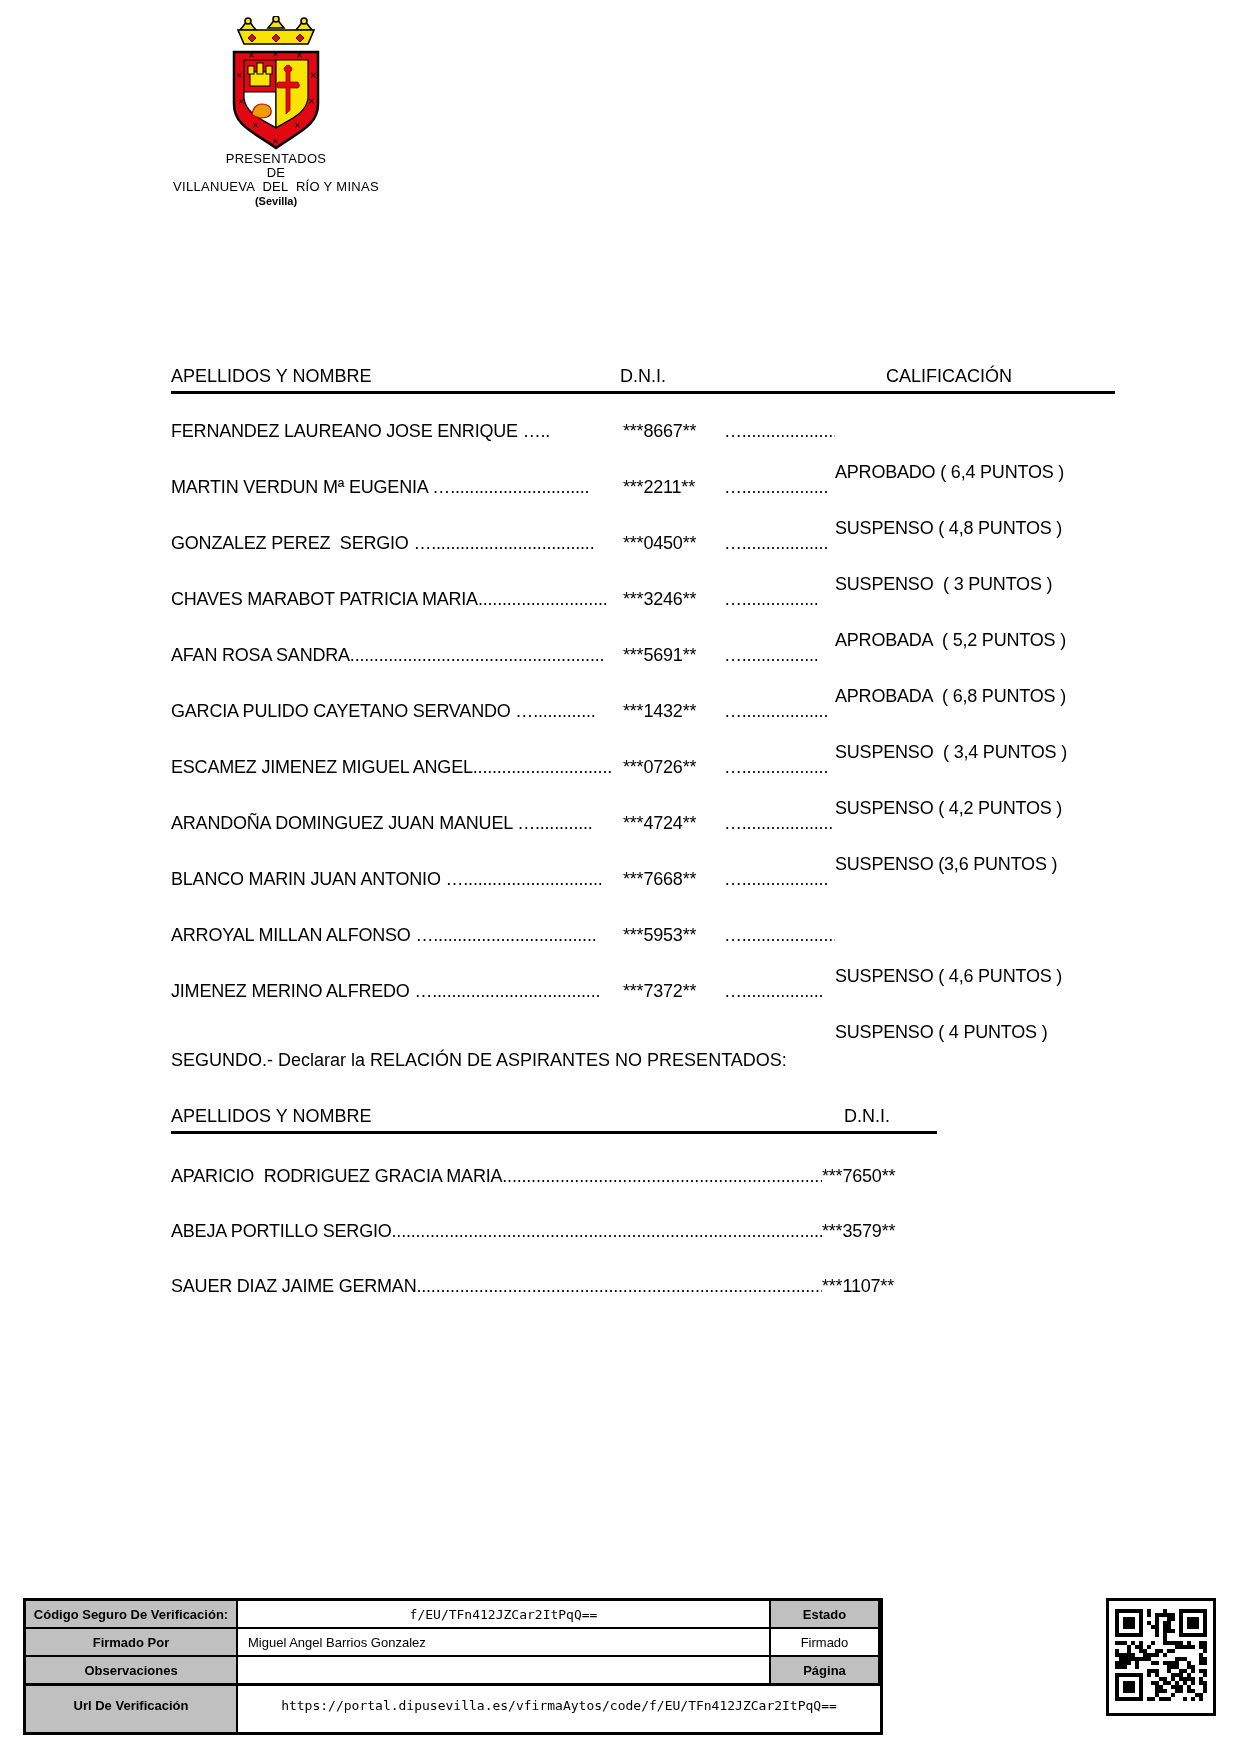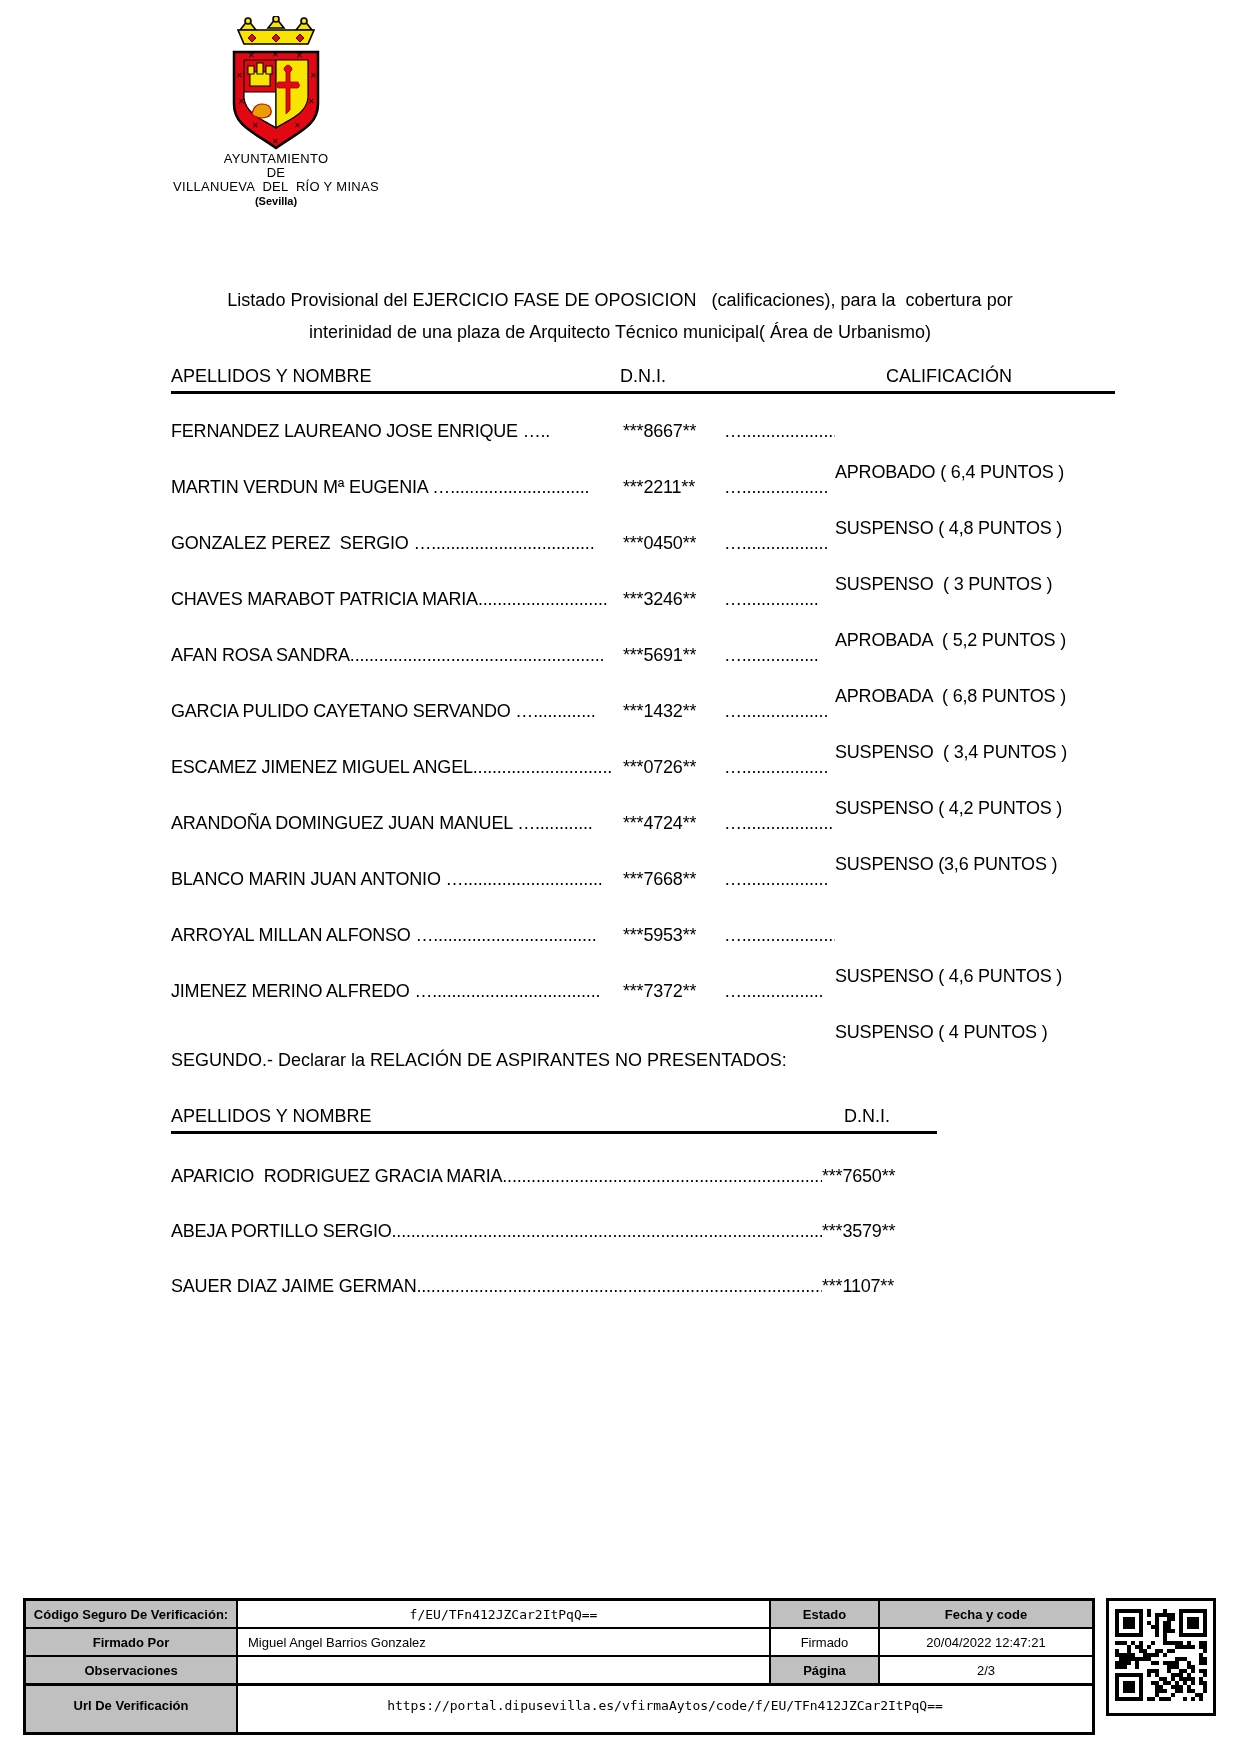--- a/index.html
+++ b/index.html
@@ -32,21 +32,21 @@
   .t2-head{position:absolute;left:0;top:1106px;width:1240px;font-size:18px;}
   .t2-head .h-name{position:absolute;left:171px;}
   .t2-head .h-dni{position:absolute;left:844px;}
   .t2-rule{position:absolute;left:171px;top:1131px;width:766px;height:3px;background:#000;}
   .list2{position:absolute;left:171px;top:1166px;width:900px;}
   .list2 .row{display:flex;height:55px;font-size:18px;letter-spacing:-0.2px;}
   .c2-name{flex:0 0 651px;overflow:hidden;white-space:pre;}
   .c2-dni{flex:1 1 auto;white-space:pre;}
   
   .sig-table{
-    position:absolute;left:23px;top:1598px;width:1072px;height:137px;
+    position:absolute;left:23px;top:1598px;width:860px;height:137px;
     border:3px solid #000;box-sizing:border-box;background:#fff;
     display:grid;grid-template-columns:212px 533px 109px 1fr;grid-template-rows:28px 28px 28px 1fr;
     font-size:13px;
     text-align:center;
   }
   .sig-table .cell{
     border-right:2px solid #000;border-bottom:2px solid #000;box-sizing:border-box;
     display:flex;align-items:center;justify-content:center;overflow:hidden;white-space:nowrap;
   }
   .sig-table .lab{background:#c0c0c0;font-weight:bold;}
@@ -108,30 +108,26 @@
         <text x="84" y="62">✕</text>
       <text x="12" y="88">✕</text>
         <text x="82" y="88">✕</text>
       <text x="26" y="112">✕</text>
         <text x="68" y="112">✕</text>
       <text x="46" y="128">✕</text>
     </g>
   </svg>
 
   <div class="logo-text">
-    <div class="l1">AYUNTAMIENTO</div>
+    <div class="l1">PRESENTADOS</div>
     <div class="l2">DE</div>
     <div class="l3">VILLANUEVA  DEL  RÍO Y MINAS</div>
     <div class="l4">(Sevilla)</div>
   </div>
 
-  <div class="title">
-    <div>Listado Provisional del EJERCICIO FASE DE OPOSICION   (calificaciones), para la  cobertura por</div>
-    <div>interinidad de una plaza de Arquitecto Técnico municipal( Área de Urbanismo)</div>
-  </div>
 
   <div class="t1-head">
     <span class="h-name">APELLIDOS Y NOMBRE</span>
     <span class="h-dni">D.N.I.</span>
     <span class="h-grade">CALIFICACIÓN</span>
   </div>
   <div class="t1-rule"></div>
 
   <div class="list1">
     <div class="row">

